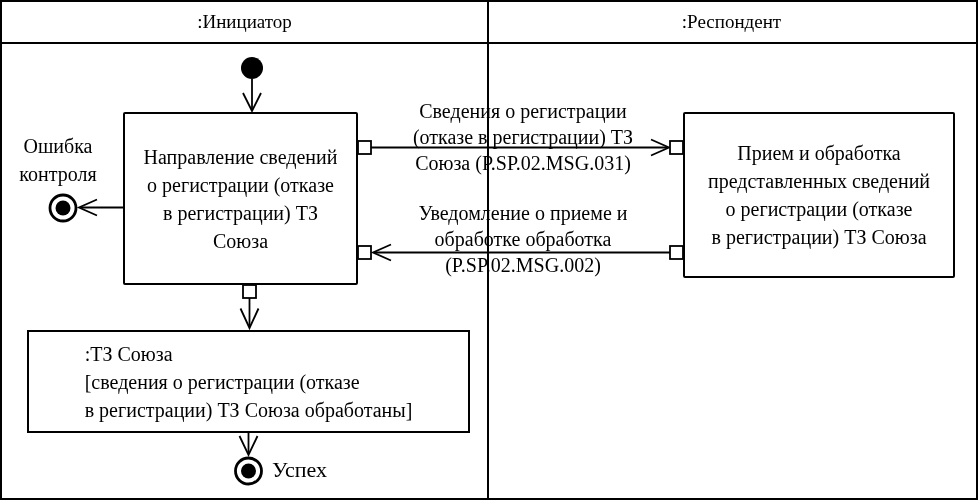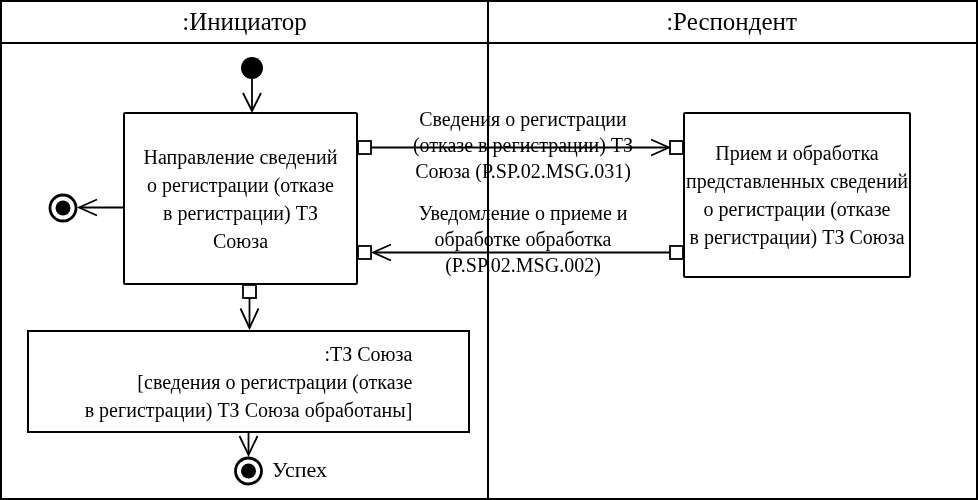--- a/index.html
+++ b/index.html
@@ -17,21 +17,21 @@
     font-family: "Liberation Serif", "DejaVu Serif", serif;
     color: #000000;
     overflow: hidden;
   }
   .abs { position: absolute; }
   .hline { height: 2px; background: #000000; }
   .vline { width: 2px; background: #000000; }
   .lane-title {
     top: 7px;
     text-align: center;
-    font-size: 25px;
+    font-size: 19px;
     line-height: 26px;
     white-space: nowrap;
   }
   .activity {
     box-sizing: border-box;
     border: 2px solid #000000;
     border-radius: 2px;
     background: #ffffff;
     display: flex;
     align-items: center;
@@ -41,21 +41,21 @@
     line-height: 28px;
     white-space: pre-line;
   }
   .object-node {
     box-sizing: border-box;
     border: 2px solid #000000;
     background: #ffffff;
     display: flex;
     align-items: center;
     justify-content: center;
-    text-align: right;
+    text-align: left;
     font-size: 20px;
     line-height: 28px;
     white-space: pre-line;
   }
   .msg-label {
     width: 294px;
     text-align: center;
     font-size: 20px;
     line-height: 26px;
     white-space: pre-line;
@@ -89,40 +89,42 @@
   <div class="abs lane-title" style="left:0; width:485px;">:Инициатор</div>
   <div class="abs lane-title" style="left:487px; width:485px;">:Респондент</div>
 
   <div class="abs activity" style="left:121px; top:110px; width:235px; height:173px;">
     <span>Направление сведений
 о регистрации (отказе
 в регистрации) ТЗ
 Союза</span>
   </div>
 
-  <div class="abs activity" style="left:681px; top:110px; width:228px; height:166px;">
+  <div class="abs activity" style="left:681px; top:110px; width:272px; height:166px;">
     <span>Прием и обработка
 представленных сведений
 о регистрации (отказе
 в регистрации) ТЗ Союза</span>
   </div>
 
   <div class="abs object-node" style="left:25px; top:328px; width:443px; height:103px;">
     <span>:ТЗ Союза
 [сведения о регистрации (отказе
 в регистрации) ТЗ Союза обработаны]</span>
   </div>
 
-  <div class="abs msg-label" style="left:374px; top:104px;">Сведения о регистрации
+  <div class="abs msg-label" style="left:374px; top:96px;">Сведения о регистрации
 (отказе в регистрации) ТЗ
 Союза (P.SP.02.MSG.031)</div>
   <div class="abs msg-label" style="left:374px; top:198px;">Уведомление о приеме и
 обработке обработка
 (P.SP.02.MSG.002)</div>
 
+  <div class="abs terminal-label" style="left:4px; top:130px; width:104px;">Ошибка
+контроля</div>
   <div class="abs success-label" style="left:270px; top:453px;">Успех</div>
 
   <svg class="connector-layer" width="974" height="496" viewBox="0 0 974 496">
     <g stroke="#000000" stroke-width="1.8" fill="none">
 
       <circle cx="250" cy="66" r="11" fill="#000000" stroke="none"></circle>
       <g>
         <line x1="250" y1="77" x2="250" y2="107"></line>
         <path d="M241,91 L250,109 L259,91"></path>
       </g>

